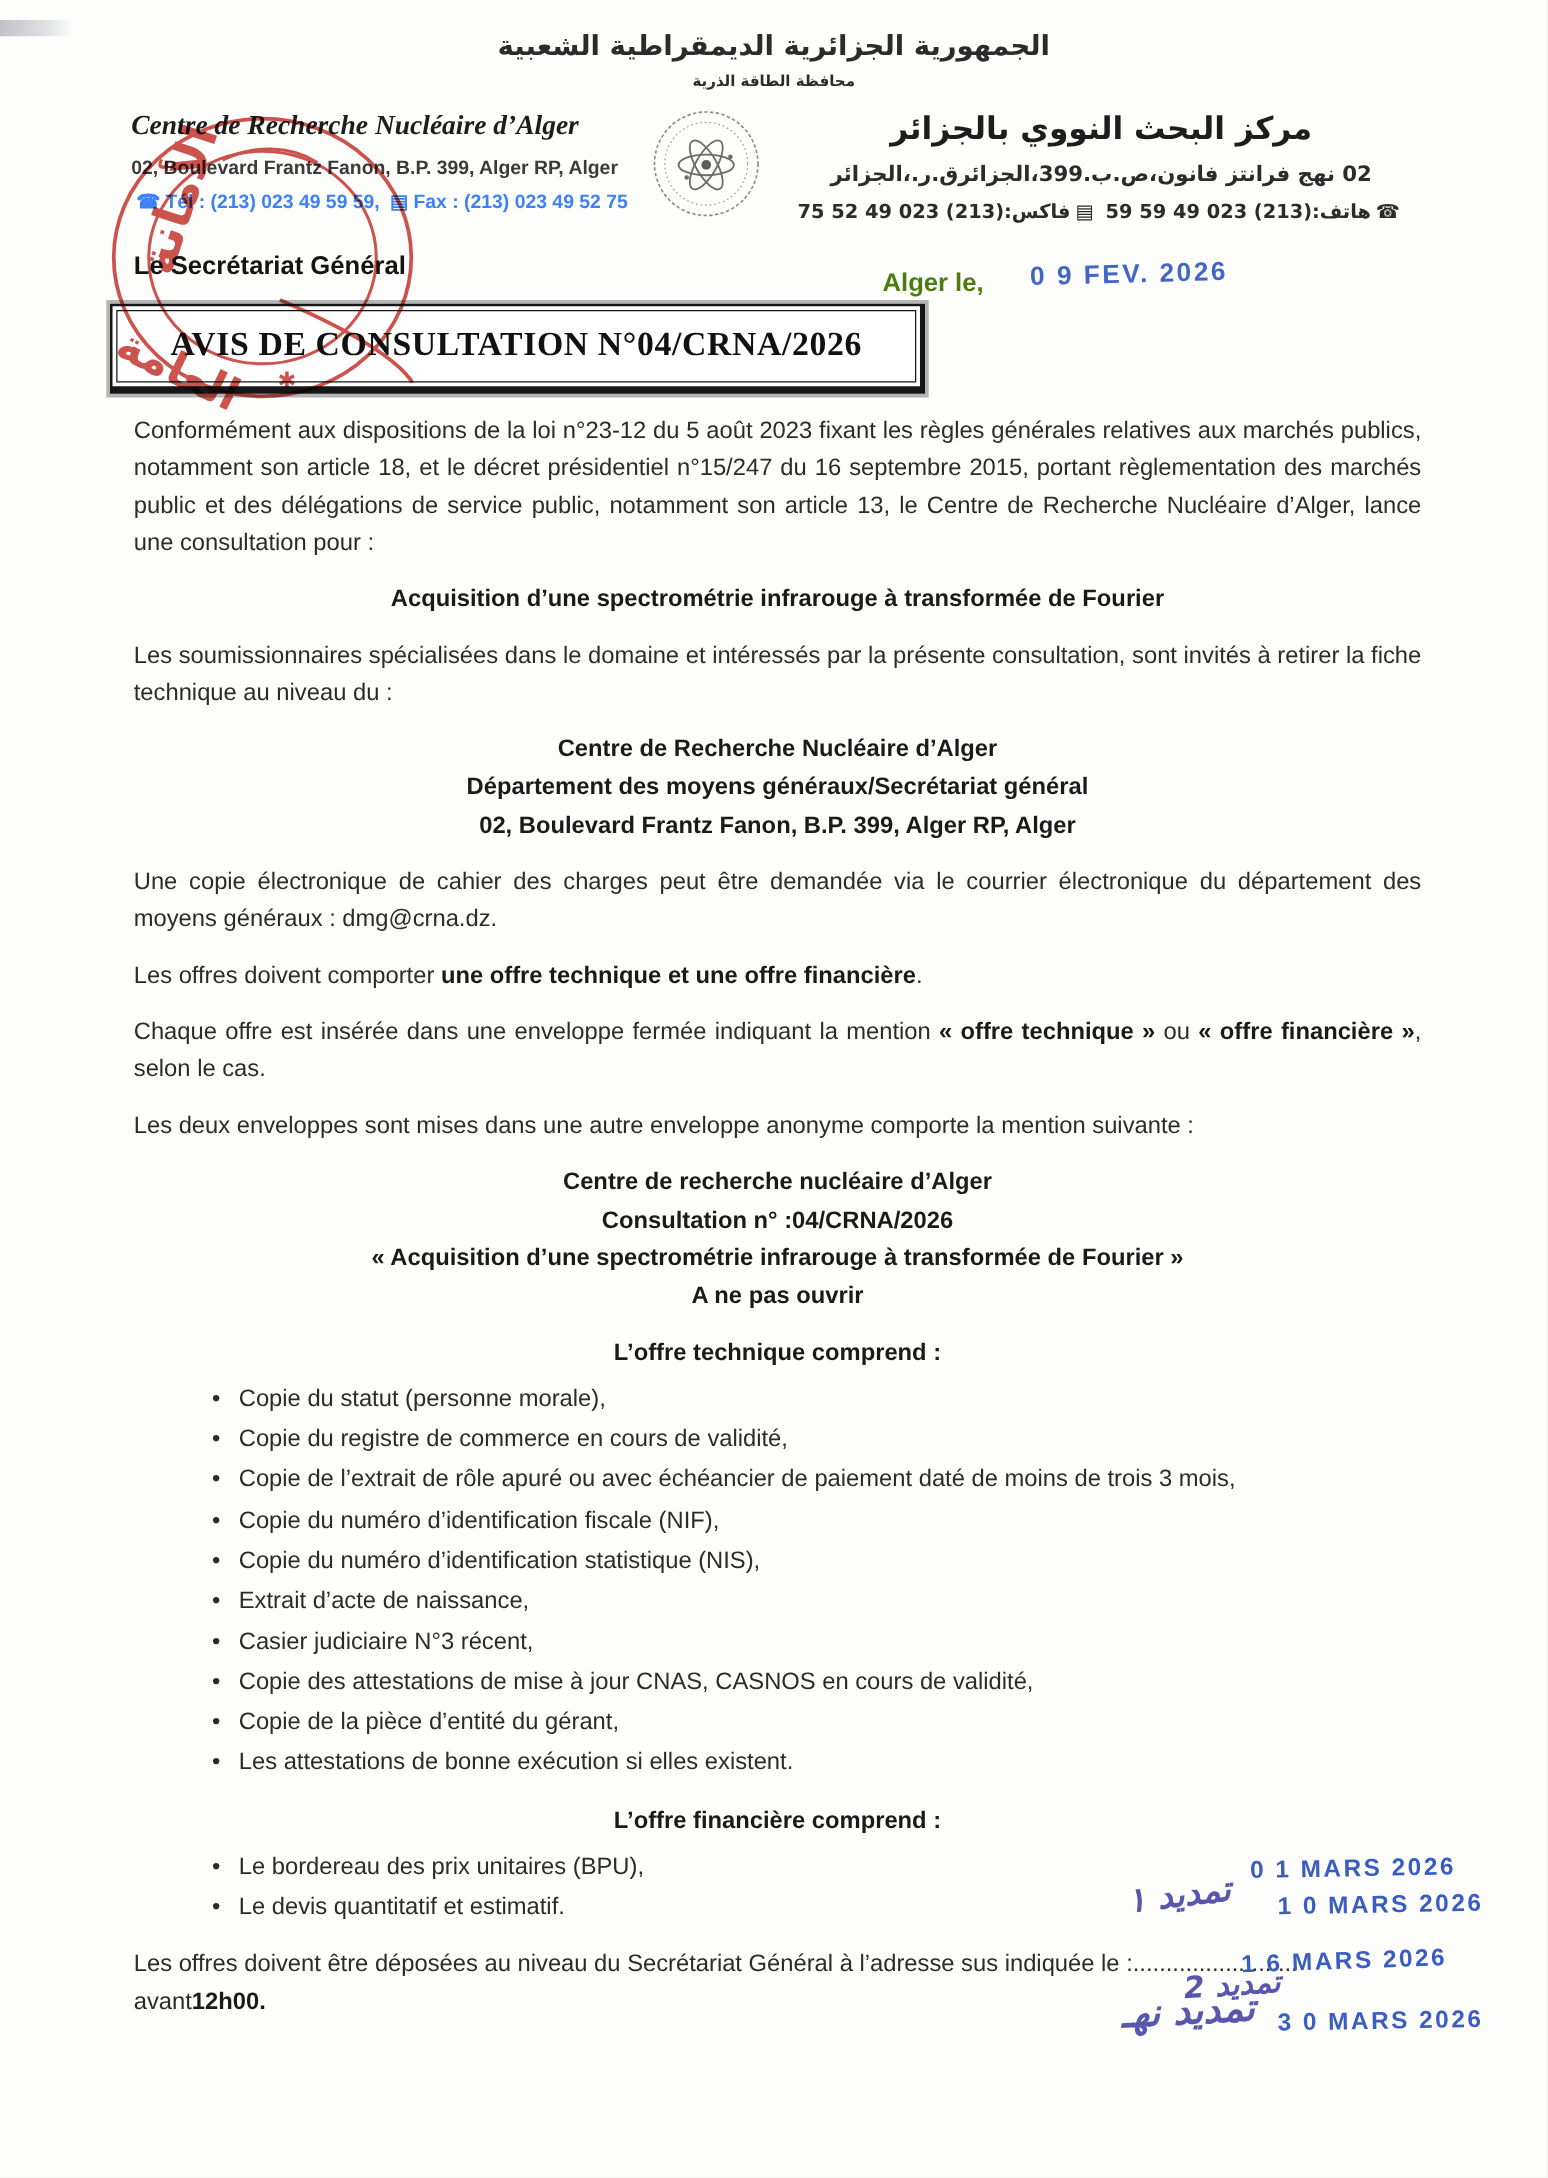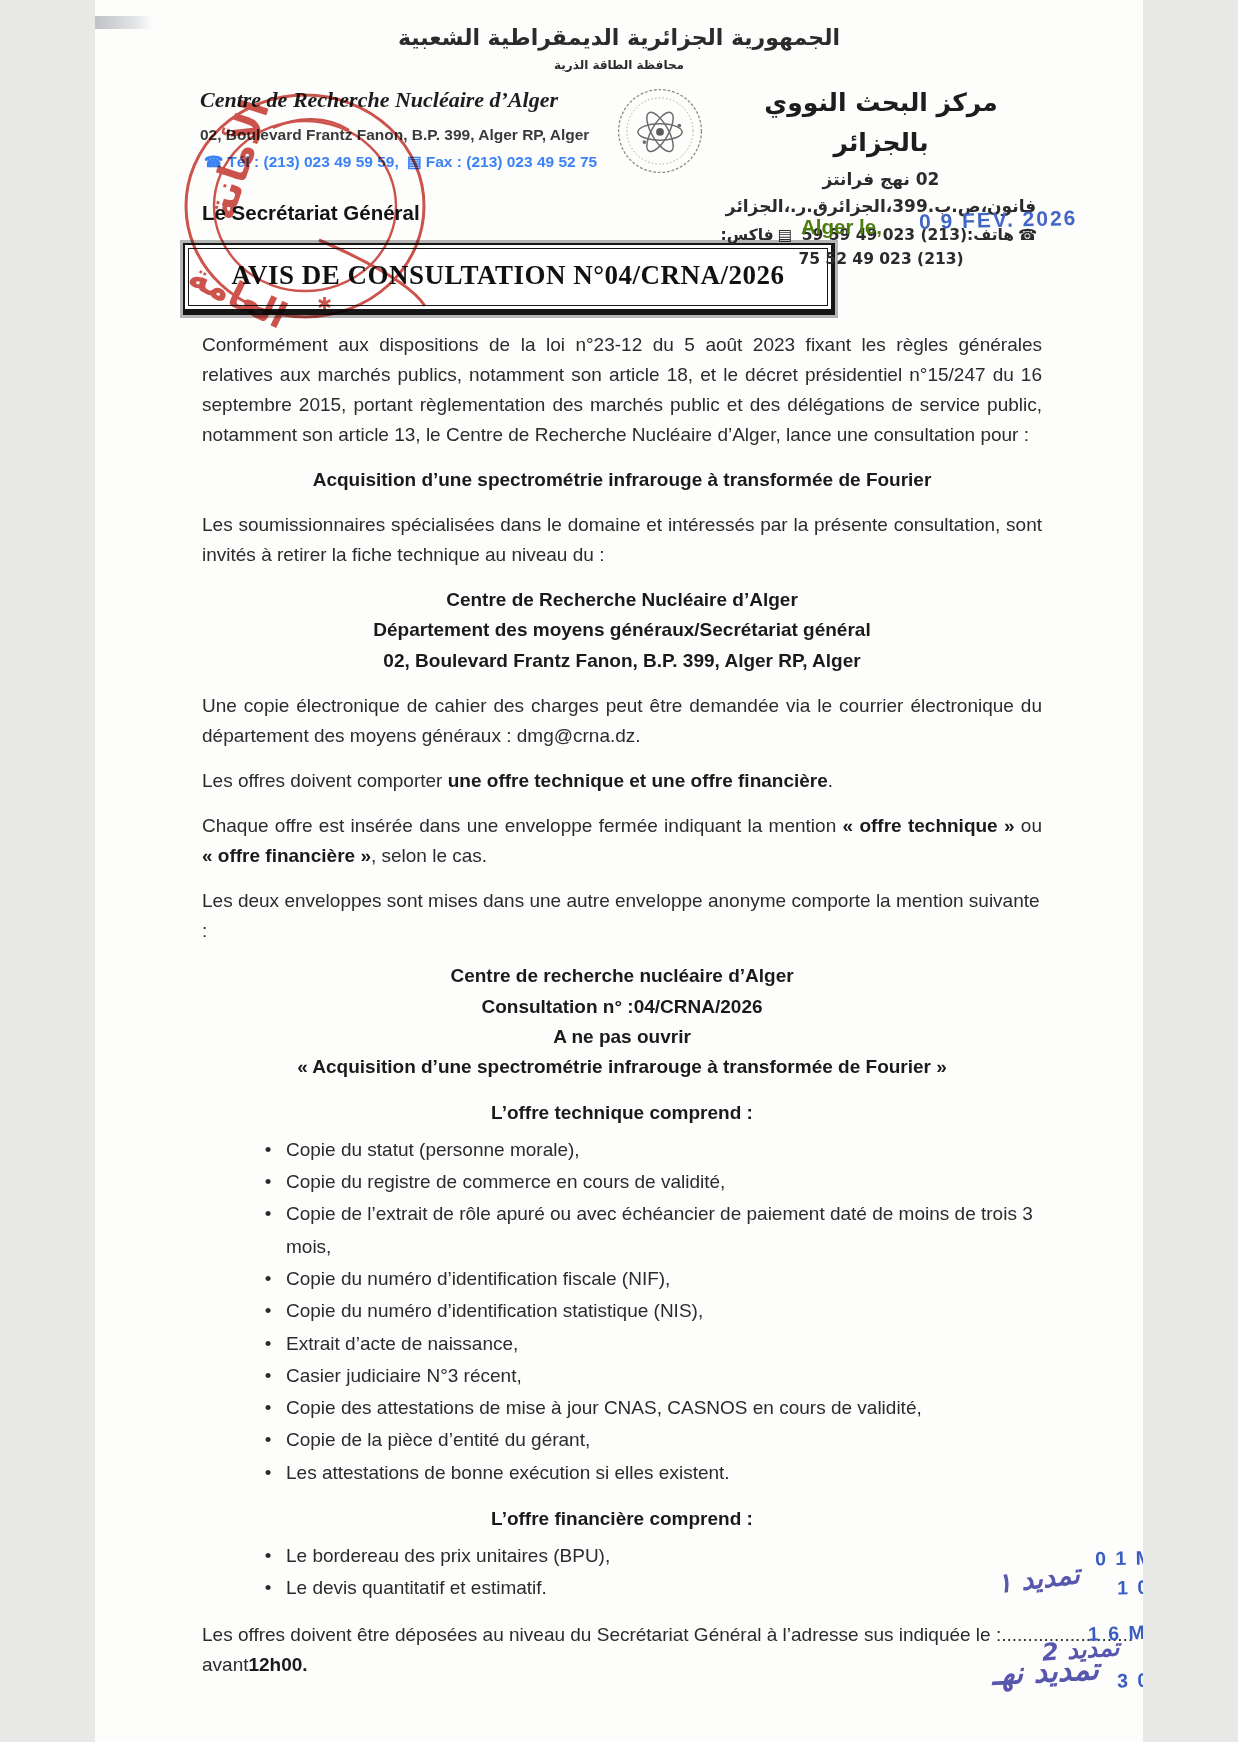--- a/index.html
+++ b/index.html
@@ -1,18 +1,18 @@
 <!DOCTYPE html>
 <html lang="fr"><head>
 <meta charset="utf-8">
 <style>
   * { margin:0; padding:0; box-sizing:border-box; }
   html,body { background:#e8e8e6; }
   .page {
-    position:relative; width:1048px; height:1742px; margin:0 auto;
+    position:relative; width:1238px; height:1742px; margin:0 auto;
     background:#fdfdfc; color:#2b2b2b; overflow:hidden;
     font-family:"Liberation Sans", sans-serif; font-size:19px; line-height:1.58;
   }
   .artifact{ position:absolute; left:0; top:16px; width:58px; height:13px;
     background:linear-gradient(90deg,#8d9198,#c9ccd1 65%, rgba(255,255,255,0)); opacity:.55; }
   .ar { font-family:"DejaVu Sans", sans-serif; }
   .ar-top { text-align:center; padding-top:24px; }
   .ar-top .l1 { font-weight:bold; font-size:22px; line-height:1.3; }
   .ar-top .l2 { font-weight:bold; font-size:12px; margin-top:5px; line-height:1.3; }
 
@@ -142,22 +142,22 @@
 
     <p><span>Les offres doivent comporter </span><b>une offre technique et une offre financière</b><span>.</span></p>
 
     <p class="just"><span>Chaque offre est insérée dans une enveloppe fermée indiquant la mention </span><b>« offre technique »</b><span> ou </span><b>« offre financière »</b><span>, selon le cas.</span></p>
 
     <p>Les deux enveloppes sont mises dans une autre enveloppe anonyme comporte la mention suivante :</p>
 
     <div class="center bold cblock">
       <div>Centre de recherche nucléaire d’Alger</div>
       <div>Consultation n° :04/CRNA/2026</div>
+      <div>« Acquisition d’une spectrométrie infrarouge à transformée de Fourier »</div>
       <div>A ne pas ouvrir</div>
-      <div>« Acquisition d’une spectrométrie infrarouge à transformée de Fourier »</div>
     </div>
 
     <p class="bold heading">L’offre technique comprend :</p>
 
     <div class="blist">
       <div class="bitem">
           <span class="bu">•</span>
           <span>Copie du statut (personne morale),</span>
         </div>
       <div class="bitem">

